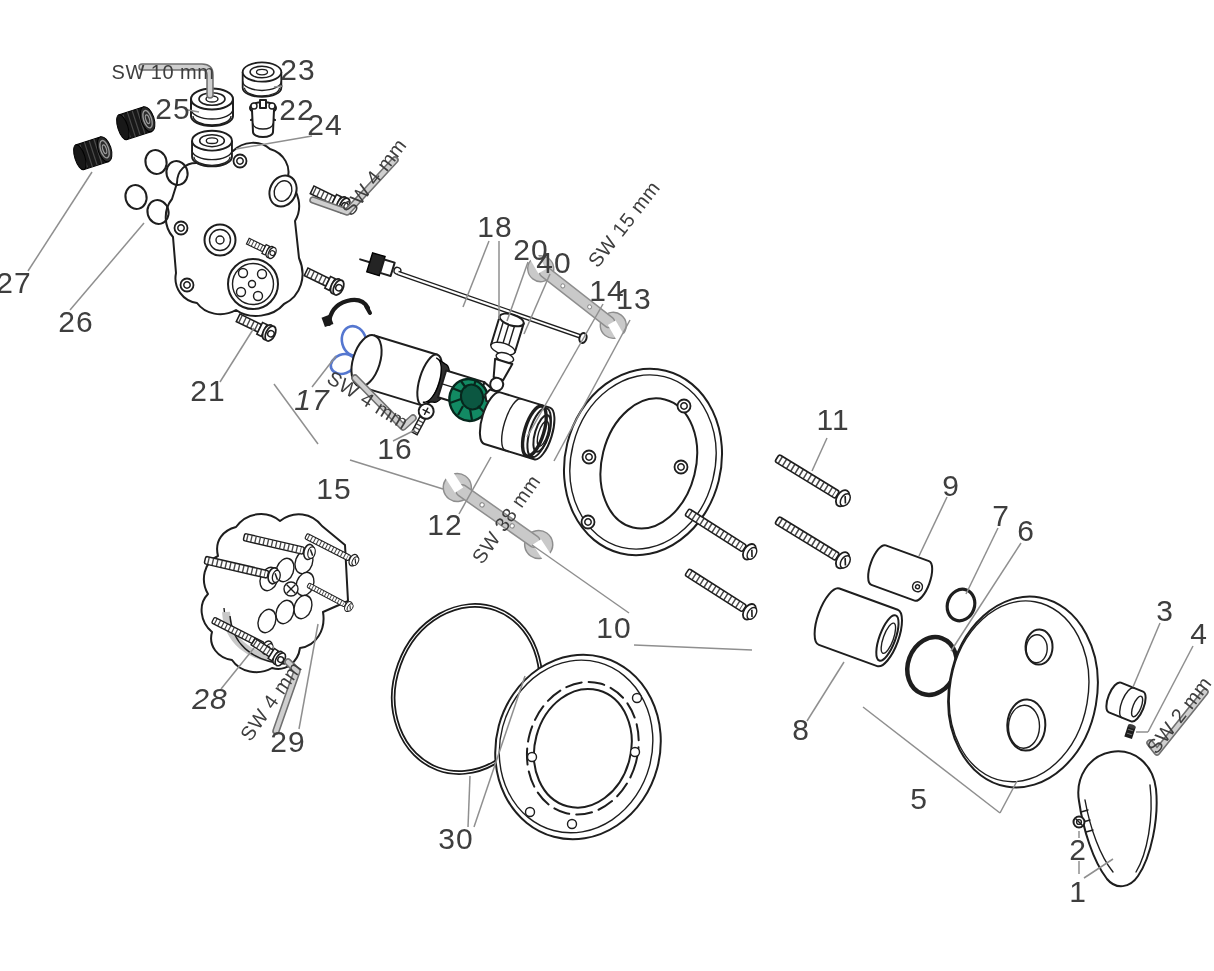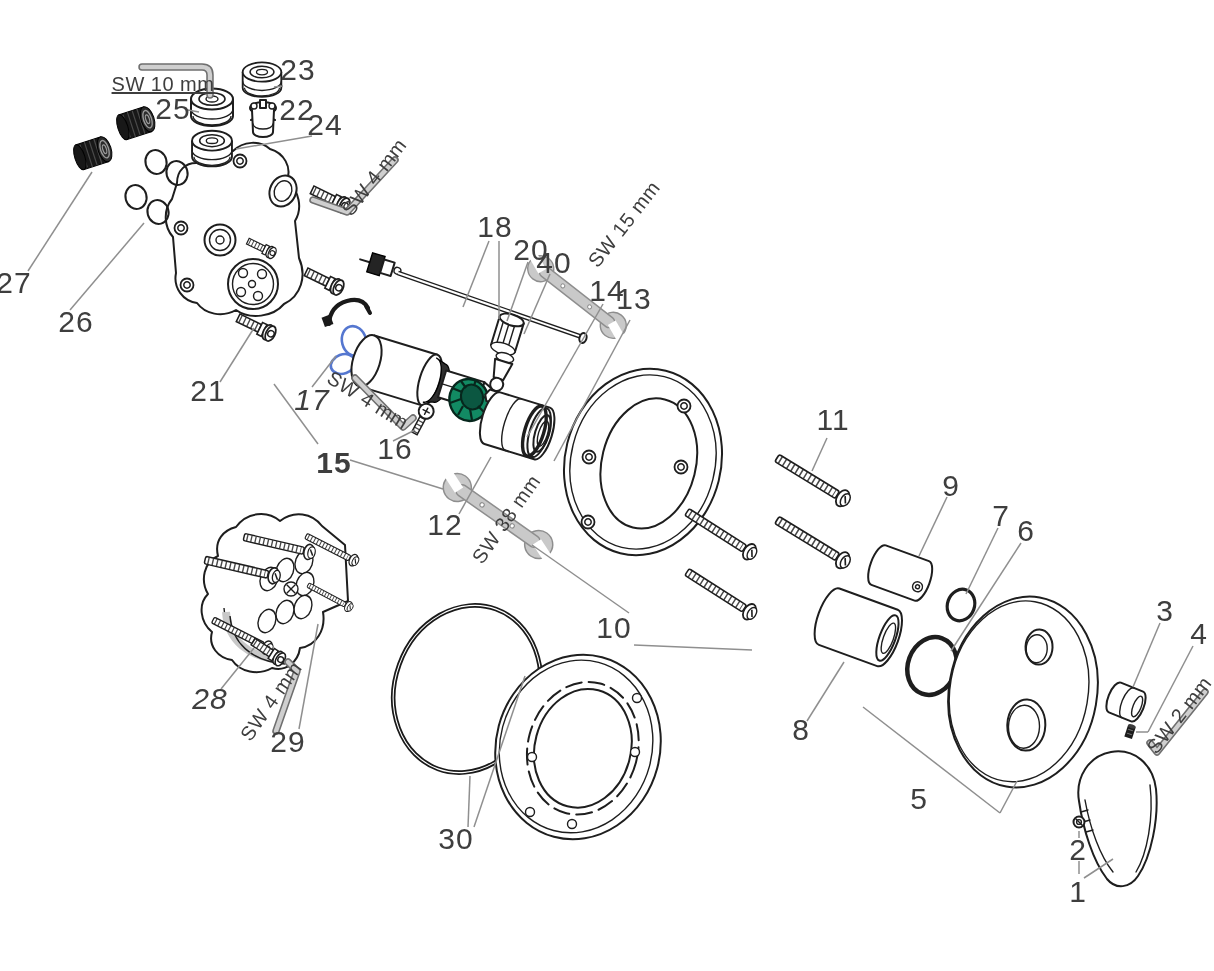--- a/index.html
+++ b/index.html
@@ -404,37 +404,37 @@
       <div class="part-label" style="left: 919px; top: 799px;">5</div>
       <div class="part-label" style="left: 1026px; top: 531px;">6</div>
       <div class="part-label" style="left: 1001px; top: 516px;">7</div>
       <div class="part-label" style="left: 801px; top: 730px;">8</div>
       <div class="part-label" style="left: 951px; top: 486px;">9</div>
       <div class="part-label" style="left: 614px; top: 628px;">10</div>
       <div class="part-label" style="left: 833px; top: 420px;">11</div>
       <div class="part-label" style="left: 445px; top: 525px;">12</div>
       <div class="part-label" style="left: 634px; top: 299px; text-align: right;">13</div>
       <div class="part-label" style="left: 607px; top: 291px;">14</div>
-      <div class="part-label" style="left: 334px; top: 463px; font-weight: bold;">15</div>
+      <div class="part-label" style="left: 334px; top: 489px;">15</div>
       <div class="part-label" style="left: 395px; top: 449px;">16</div>
       <div class="part-label" style="left: 312px; top: 400px; font-style: italic;">17</div>
       <div class="part-label" style="left: 495px; top: 227px;">18</div>
       <div class="part-label" style="left: 531px; top: 250px;">20</div>
       <div class="part-label" style="left: 554px; top: 263px;">40</div>
       <div class="part-label" style="left: 208px; top: 391px;">21</div>
       <div class="part-label" style="left: 297px; top: 110px;">22</div>
       <div class="part-label" style="left: 298px; top: 70px;">23</div>
       <div class="part-label" style="left: 325px; top: 125px;">24</div>
       <div class="part-label" style="left: 173px; top: 109px;">25</div>
       <div class="part-label" style="left: 76px; top: 322px;">26</div>
       <div class="part-label" style="left: 14px; top: 283px;">27</div>
       <div class="part-label" style="left: 210px; top: 699px; font-style: italic;">28</div>
       <div class="part-label" style="left: 288px; top: 742px;">29</div>
       <div class="part-label" style="left: 456px; top: 839px;">30</div>
-      <div class="tool-label" style="left: 163px; top: 84px; transform: translate(-50%, -50%) rotate(0deg); text-decoration: underline;">SW 10 mm</div>
+      <div class="tool-label" style="left: 163px; top: 72px; transform: translate(-50%, -50%) rotate(0deg);">SW 10 mm</div>
       <div class="tool-label" style="left: 374px; top: 177px; transform: translate(-50%, -50%) rotate(-52deg);">SW 4 mm</div>
       <div class="tool-label" style="left: 624px; top: 224px; transform: translate(-50%, -50%) rotate(-52deg);">SW 15 mm</div>
       <div class="tool-label" style="left: 368px; top: 400px; transform: translate(-50%, -50%) rotate(32deg);">SW 4 mm</div>
       <div class="tool-label" style="left: 506px; top: 519px; transform: translate(-50%, -50%) rotate(-55deg);">SW 38 mm</div>
       <div class="tool-label" style="left: 271px; top: 701px; transform: translate(-50%, -50%) rotate(-55deg);">SW 4 mm</div>
       <div class="tool-label" style="left: 1179px; top: 715px; transform: translate(-50%, -50%) rotate(-52deg);">SW 2 mm</div>
     </div>
 </div>
 
 </body></html>

